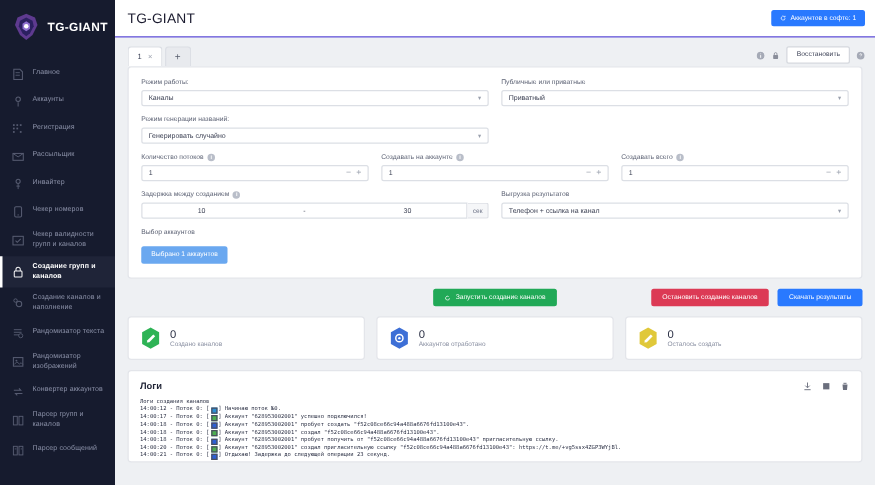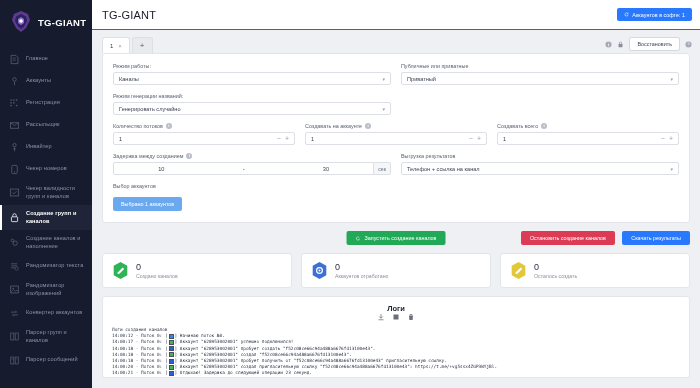--- a/index.html
+++ b/index.html
@@ -154,21 +154,21 @@
   .stats { display: flex; gap: 9px; margin-bottom: 8px; }
   .stat {
     flex: 1; background: #fff; border: 1px solid #e3e5ea; border-radius: 3px;
     padding: 7px 9px; display: flex; align-items: center; gap: 7px;
   }
   .hexicon { width: 17px; height: 19px; flex: 0 0 17px; }
   .stat-val { font-size: 9px; color: #2b3045; line-height: 10px; }
   .stat-cap { font-size: 5.2px; color: #8b91a3; margin-top: 1px; }
 
   .logs-card { background: #fff; border: 1px solid #e3e5ea; border-radius: 3px; padding: 7px 9px 0 9px; }
-  .logs-head { display: flex; align-items: center; justify-content: space-between; margin-bottom: 6px; flex-direction: column; }
+  .logs-head { display: flex; align-items: center; justify-content: space-between; margin-bottom: 6px; }
   .logs-title { font-size: 7.5px; color: #1f2335; font-weight: bold; }
   .logs-tools { display: flex; align-items: center; gap: 7px; }
   .log-ico { width: 8px; height: 8px; opacity: .75; cursor: pointer; display: block; }
   .log-body { font-family: "DejaVu Sans Mono", monospace; font-size: 4.4px; line-height: 6.2px; color: #2c3145; }
   .log-line { white-space: nowrap; display: flex; align-items: center; gap: 0; }
   .chip {
     display: inline-block; width: 5px; height: 5px; margin: 0 1px; vertical-align: -1px;
     border: 1px solid #4a4f60;
   }
 </style>

